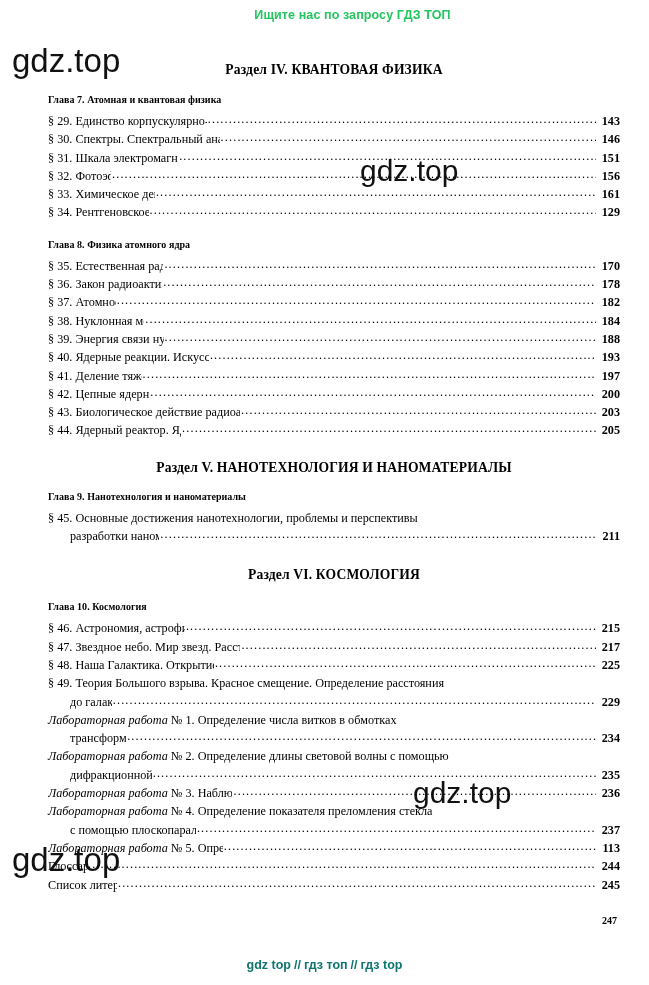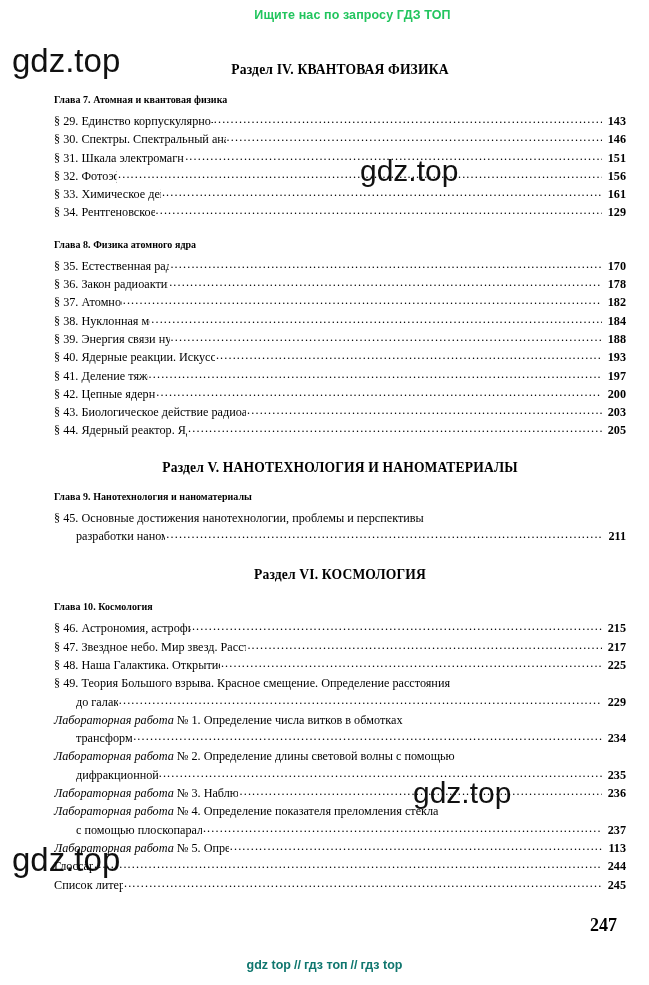--- a/index.html
+++ b/index.html
@@ -47,21 +47,21 @@
     line-height: 1;
   }
   .wm-1 { left: 12px;  top: 44px;  font-size: 33px; }
   .wm-2 { left: 360px; top: 156px; font-size: 30px; }
   .wm-3 { left: 413px; top: 778px; font-size: 30px; }
   .wm-4 { left: 12px;  top: 843px; font-size: 33px; }
 
   
   .content {
     position: absolute;
-    left: 54px;
+    left: 48px;
     top: 56px;
     width: 572px;
   }
 
   
   .part-title {
     text-align: center;
     font-weight: 700;
     font-size: 13.6px;
     letter-spacing: 0.15px;
@@ -128,21 +128,21 @@
   .lab-italic {
     font-style: italic;
     font-weight: 400;
   }
 
   
   .folio {
     position: absolute;
     right: 32px;
     top: 915px;
-    font-size: 18px;
+    font-size: 10px;
     font-weight: 700;
   }
 
   
   .footer {
     position: absolute;
     left: 0;
     top: 958px;
     width: 649px;
     text-align: center;

